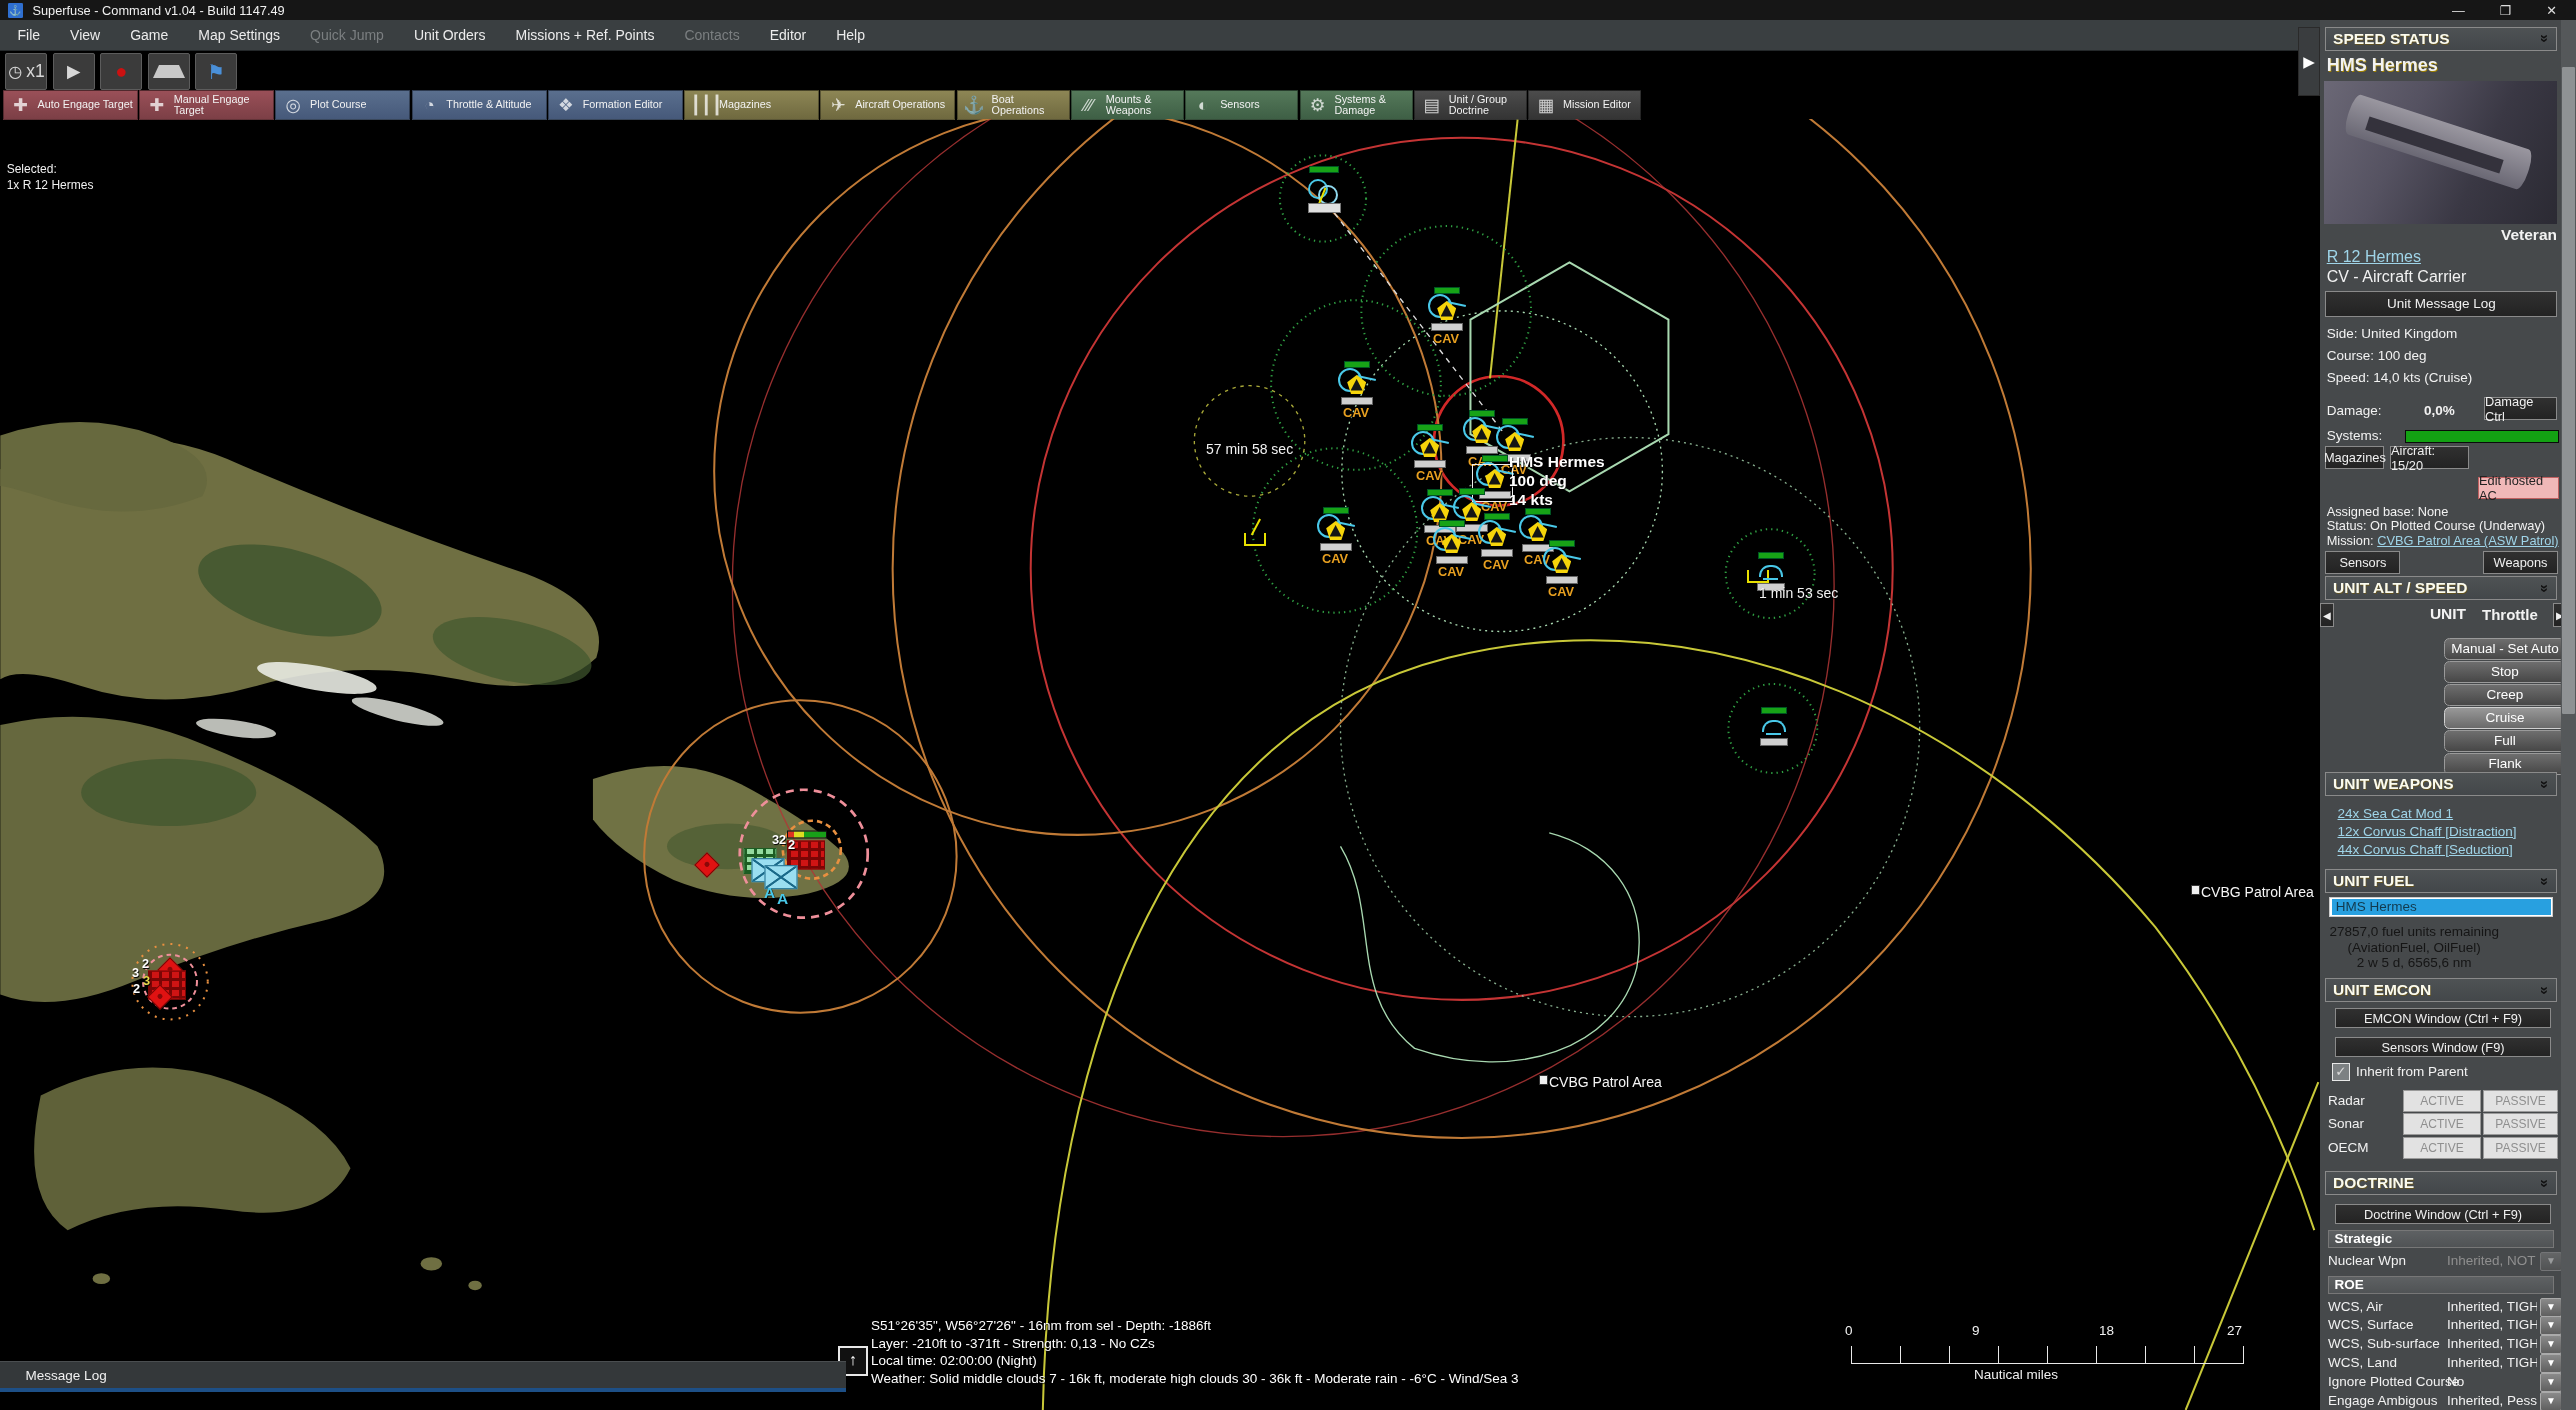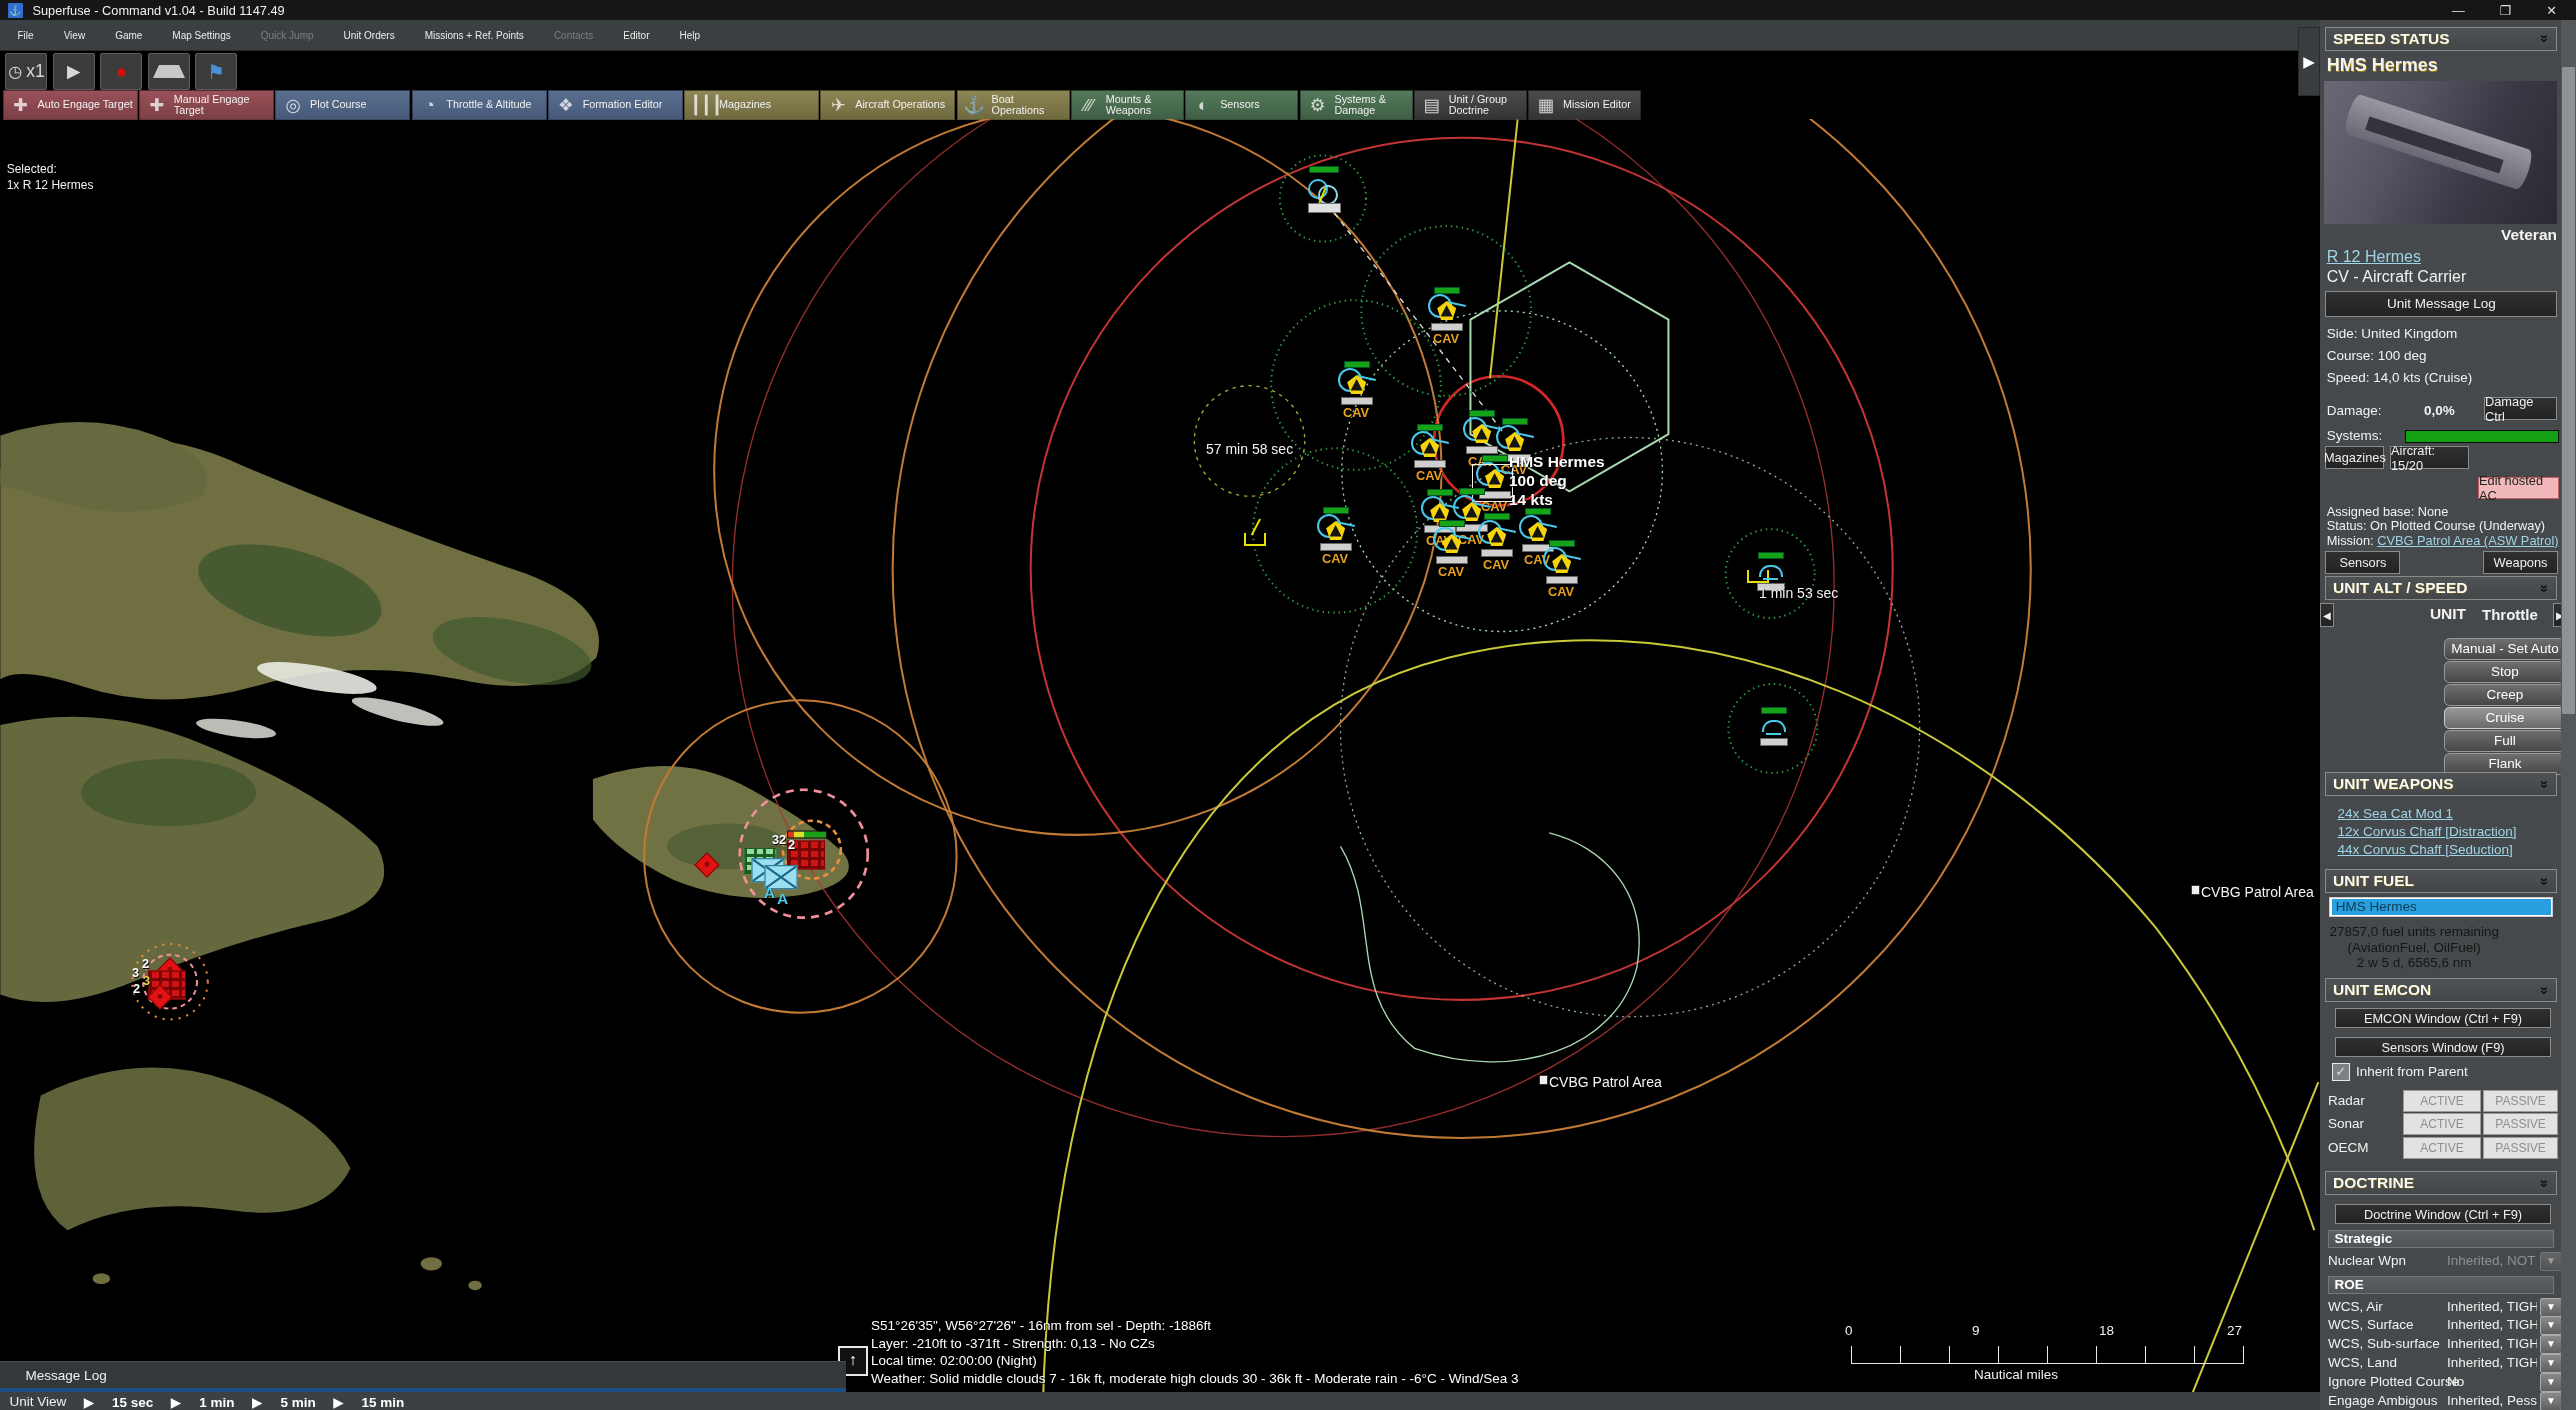--- a/index.html
+++ b/index.html
@@ -11,21 +11,21 @@
             display:flex;align-items:center;}
   #app-icon{width:15px;height:15px;margin-left:8px;background:#2f6fd0;color:#fff;
             font-size:10px;line-height:15px;text-align:center;border-radius:1.3px;}
   #window-title{margin-left:9.4px;font-size:12.8px;color:#f0f0f0;}
   #win-controls{position:absolute;right:0;top:0;height:20px;display:flex;align-items:center;gap:35px;padding-right:19px;}
   #win-controls span{font-size:12.8px;color:#dcdcdc;cursor:default;}
 
   
   #menubar{position:absolute;left:0;top:20px;width:2576px;height:30px;background:#3a3f41;
            border-bottom:0.7px solid #24282a;display:flex;align-items:center;gap:30px;padding-left:17.5px;}
-  .menu-item{font-size:10px;color:#ececec;cursor:default;}
+  .menu-item{font-size:14px;color:#ececec;cursor:default;}
   .menu-item.disabled{color:#7b7f81;}
 
   
   #quicktools{position:absolute;left:5.4px;top:53px;display:flex;gap:5.4px;}
   .qbtn{width:40px;height:35px;background:#3b3b3b;border:0.7px solid #5c5c5c;border-radius:2px;
         display:flex;align-items:center;justify-content:center;font-size:17.5px;color:#d8d8d8;}
   .qbtn .rec{color:#cc1111;font-size:20px;}
   .qbtn .flag{color:#4a90d9;font-size:20px;}
   .qbtn .clock{font-size:16px;margin-right:4px;}
   .cam-shape{width:20px;height:0;border-bottom:13.5px solid #c8c8c8;border-left:6px solid transparent;border-right:6px solid transparent;}
@@ -530,39 +530,20 @@
       <div class="scale-num" style="left: 2099px;">18</div>
       <div class="scale-num" style="left: 2227px;">27</div>
     <div id="scale-ruler"></div>
     <div id="scale-caption">Nautical miles</div>
   </div>
 
   <div id="msglog">
     <span>Message Log</span>
   </div>
 
-  <div id="timesteps">
-    <span class="view-label">Unit View</span>
-    <span>
-        <span class="tri">▶</span>
-        <span class="step-label" style="margin-left:15px;">15 sec</span>
-      </span>
-      <span>
-        <span class="tri">▶</span>
-        <span class="step-label" style="margin-left:15px;">1 min</span>
-      </span>
-      <span>
-        <span class="tri">▶</span>
-        <span class="step-label" style="margin-left:15px;">5 min</span>
-      </span>
-      <span>
-        <span class="tri">▶</span>
-        <span class="step-label" style="margin-left:15px;">15 min</span>
-      </span>
-  </div>
 
   <div id="collapse-strip">
     <span>▶</span>
   </div>
 
   <div id="sidebar">
 
     <div class="shead" style="top:6.7px;">
       <span>SPEED STATUS</span>
       <span class="chev">»</span>

